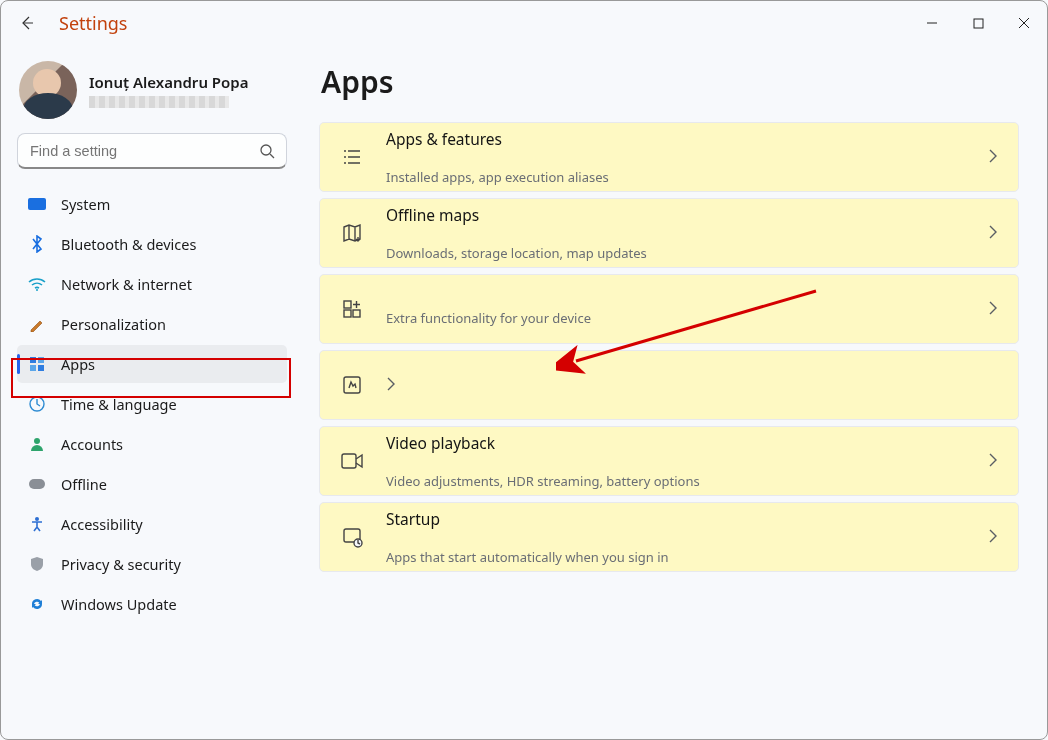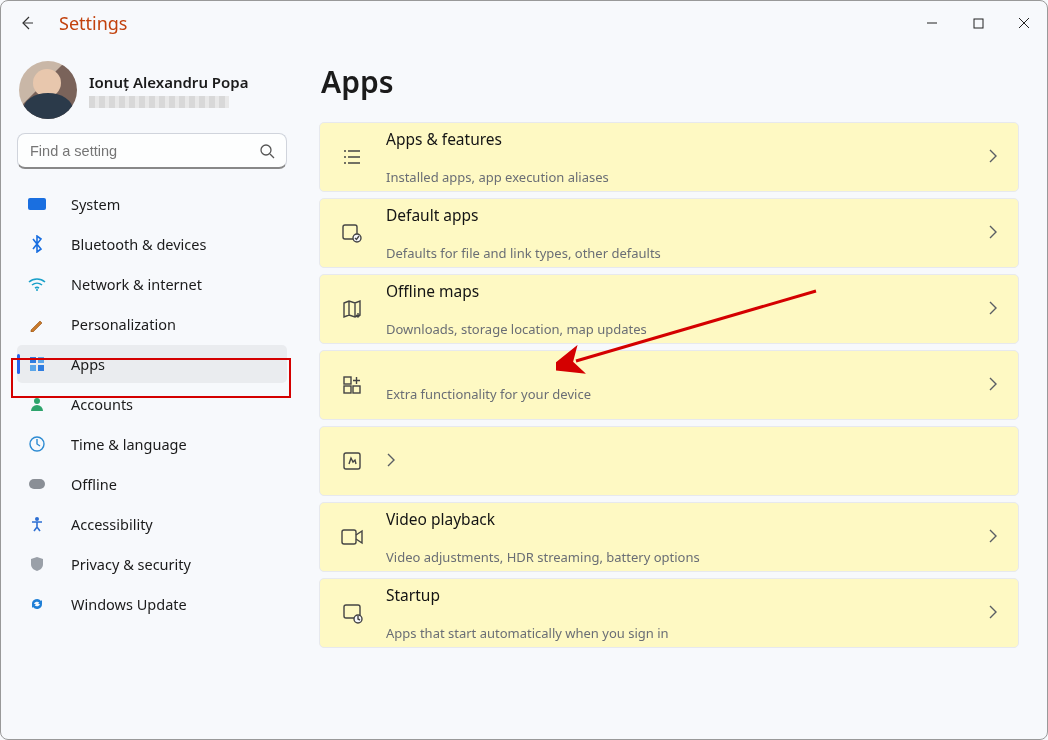--- a/index.html
+++ b/index.html
@@ -26,21 +26,21 @@
   .user-row { display:flex; align-items:center; gap:12px; padding:4px 2px 14px 2px;}
   .avatar { width:58px; height:58px; border-radius:50%; background:linear-gradient(135deg,#c9b7a7 40%,#7a635a 41%); position:relative; overflow:hidden; flex:0 0 auto;}
   .avatar::before{content:""; position:absolute; left:14px; top:8px; width:28px; height:28px; border-radius:50%; background:#e8c7ad;}
   .avatar::after{content:""; position:absolute; left:4px; bottom:-8px; width:50px; height:34px; border-radius:50% 50% 0 0; background:#2b3a4a;}
   .user-row .uname { font-weight:600; font-size:15px;}
   .user-row .uemail { width:140px; height:12px; background:repeating-linear-gradient(90deg,#d8d8d8 0 6px,#e8e8e8 6px 10px); margin-top:4px; filter:blur(0.6px);}
   .searchbox { position:relative; margin-bottom:16px;}
   .searchbox input { width:100%; height:36px; border:1px solid #d0d4dc; border-bottom:2px solid #888; border-radius:8px; background:#fdfefe; padding:0 36px 0 12px; font-size:14.5px; color:#444;}
   .searchbox .sicon { position:absolute; right:12px; top:9px; color:#555;}
   .nav { list-style:none; margin:0; padding:0; display:flex; flex-direction:column; gap:2px;}
-  .nav-item { display:flex; align-items:center; gap:24px; height:38px; padding:0 10px; border-radius:5px; font-size:14.5px; cursor:default;}
+  .nav-item { display:flex; align-items:center; gap:14px; height:38px; padding:0 10px; border-radius:5px; font-size:14.5px; cursor:default;}
   .nav-item .nicon { width:20px; height:20px; display:flex; align-items:center; justify-content:center; flex:0 0 20px;}
   .nav-item.selected { background:#eaecef; position:relative;}
   .nav-item.selected::before { content:""; position:absolute; left:0; top:9px; width:3px; height:20px; background:#2563eb; border-radius:2px;}
   .red-highlight { position:absolute; border:2px solid #d40000; pointer-events:none; left:10px; top:357px; width:280px; height:40px;}
   
   .content { flex:1; padding:16px 28px 0 18px; overflow:auto;}
   .page-title { font-size:30px; font-weight:600; margin:0 0 20px 2px;}
   .cards { display:flex; flex-direction:column; gap:6px; }
   .card { background:#fef9c3; border:1px solid #e7e9ee; border-radius:5px; height:70px; display:flex; align-items:center; padding:0 20px; gap:22px;}
   .card .cicon { width:24px; height:24px; flex:0 0 24px; color:#3a3a3a; display:flex; align-items:center; justify-content:center;}
@@ -143,34 +143,34 @@
               <rect x="9" y="1" width="6" height="6" fill="#5aa6ea"></rect>
               <rect x="1" y="9" width="6" height="6" fill="#5aa6ea"></rect>
               <rect x="9" y="9" width="6" height="6" fill="#2f7de0"></rect>
             </svg>
           </span>
         <span>Apps</span>
       </li>
       <li class="nav-item">
         <span class="nicon">
             <svg width="16" height="16" viewBox="0 0 16 16">
+              <circle cx="8" cy="8" r="7" fill="none" stroke="#2d8bd2" stroke-width="1.4"></circle>
+              <path d="M8 3v5l3 2" stroke="#2d8bd2" stroke-width="1.4" fill="none"></path>
+            </svg>
+          </span>
+        <span>Time &amp; language</span>
+      </li>
+      <li class="nav-item">
+        <span class="nicon">
+            <svg width="16" height="16" viewBox="0 0 16 16">
               <circle cx="8" cy="5" r="3" fill="#2ea46c"></circle>
               <path d="M2 15a6 6 0 0112 0" fill="#2ea46c"></path>
             </svg>
           </span>
         <span>Accounts</span>
-      </li>
-      <li class="nav-item">
-        <span class="nicon">
-            <svg width="16" height="16" viewBox="0 0 16 16">
-              <circle cx="8" cy="8" r="7" fill="none" stroke="#2d8bd2" stroke-width="1.4"></circle>
-              <path d="M8 3v5l3 2" stroke="#2d8bd2" stroke-width="1.4" fill="none"></path>
-            </svg>
-          </span>
-        <span>Time &amp; language</span>
       </li>
       <li class="nav-item">
         <span class="nicon">
             <svg width="18" height="12" viewBox="0 0 18 12">
               <rect x="1" y="1" width="16" height="10" rx="5" fill="#8a8f96"></rect>
             </svg>
           </span>
         <span>Offline</span>
       </li>
       <li class="nav-item">
@@ -213,36 +213,20 @@
           </span>
         <div class="ctext">
           <span class="ctitle">Apps &amp; features</span>
           <span class="csub">Installed apps, app execution aliases</span>
         </div>
         <span class="chev"><svg width="10" height="14" viewBox="0 0 10 14">
               <path d="M2 1l6 6-6 6" fill="none" stroke="currentColor" stroke-width="1.4"></path>
             </svg></span>
       </div>
 
-      <div class="card">
-        <span class="cicon">
-            <svg width="22" height="22" viewBox="0 0 22 22" fill="none" stroke="#444" stroke-width="1.4">
-              <rect x="2" y="3" width="14" height="14" rx="2"></rect>
-              <circle cx="16" cy="16" r="4" fill="#f7f9fc"></circle>
-              <path d="M14 16l1.5 1.5L18 14"></path>
-            </svg>
-          </span>
-        <div class="ctext">
-          <span class="ctitle">Default apps</span>
-          <span class="csub">Defaults for file and link types, other defaults</span>
-        </div>
-        <span class="chev"><svg width="10" height="14" viewBox="0 0 10 14">
-              <path d="M2 1l6 6-6 6" fill="none" stroke="currentColor" stroke-width="1.4"></path>
-            </svg></span>
-      </div>
 
       <div class="card">
         <span class="cicon">
             <svg width="22" height="22" viewBox="0 0 22 22" fill="none" stroke="#444" stroke-width="1.4">
               <path d="M3 5l5-2 6 2 5-2v14l-5 2-6-2-5 2V5zM8 3v14M14 5v14"></path>
               <path d="M17 15v4m-2-2l2 2 2-2"></path>
             </svg>
           </span>
         <div class="ctext">
           <span class="ctitle">Offline maps</span>

